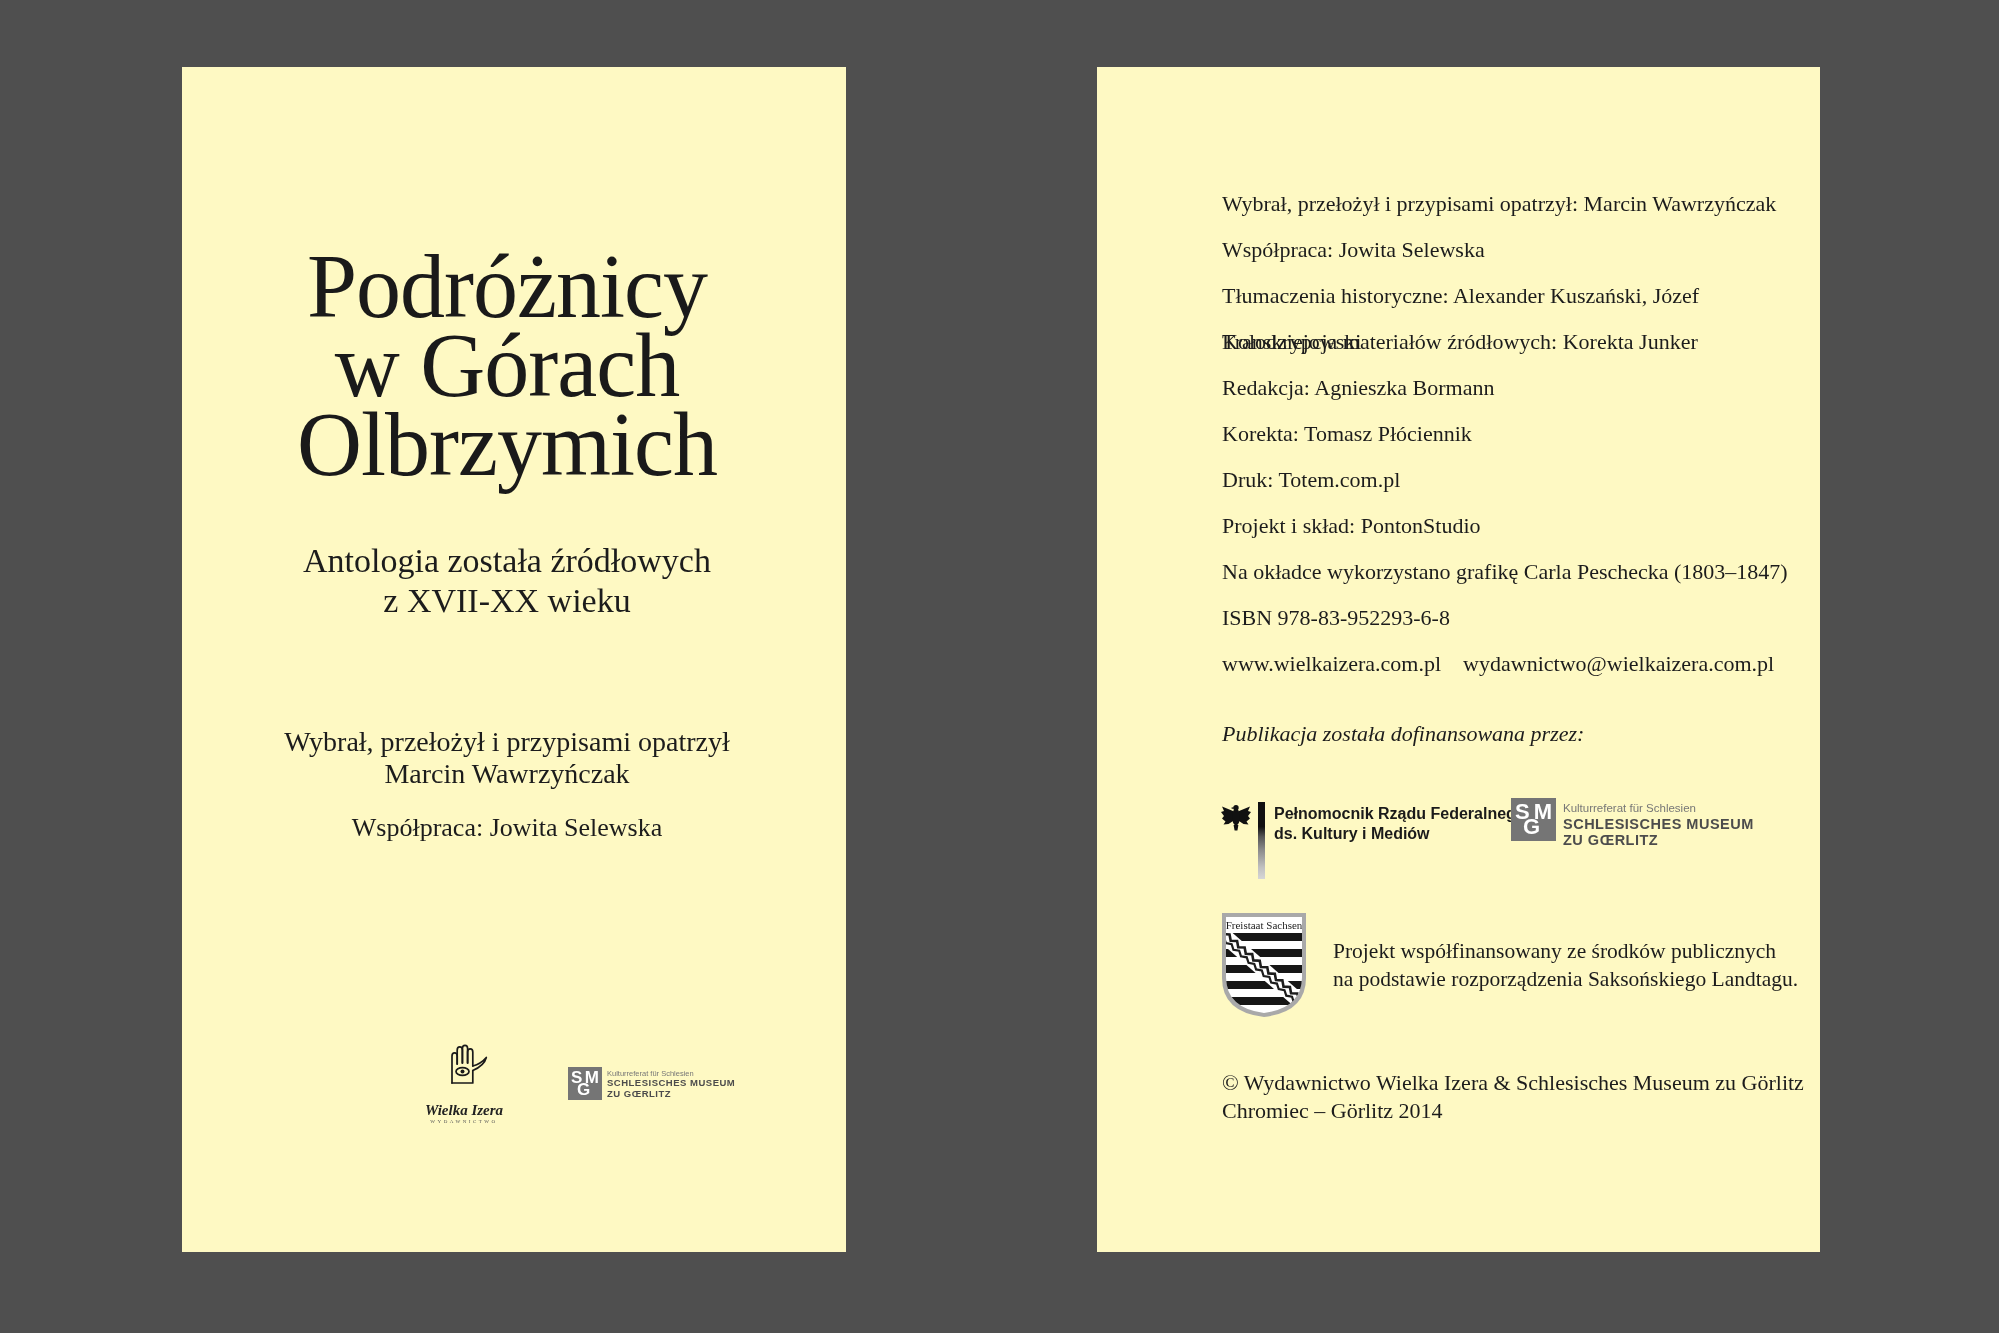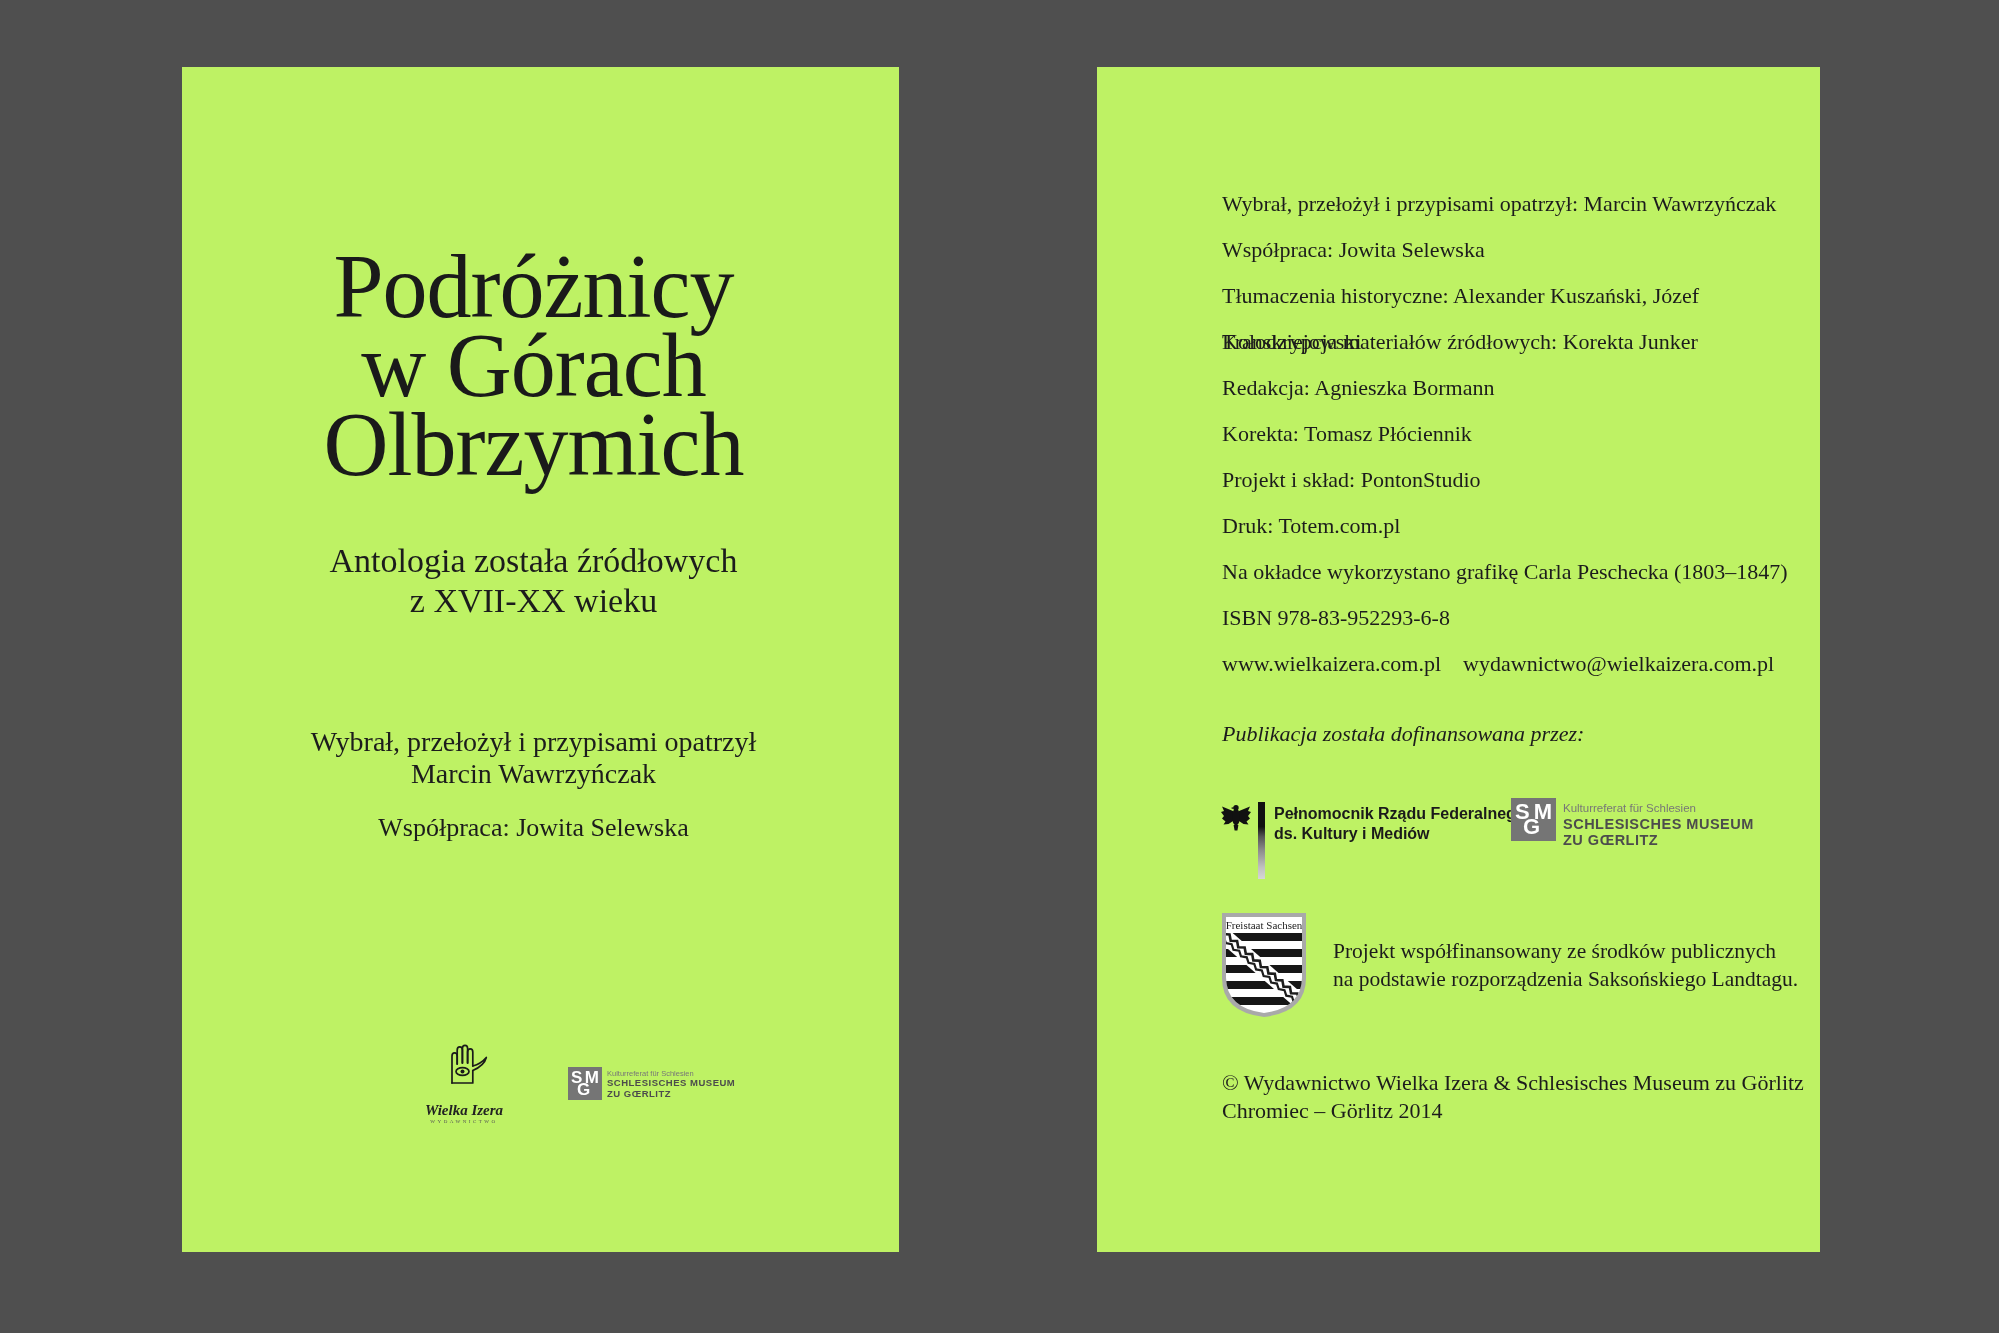--- a/index.html
+++ b/index.html
@@ -5,23 +5,23 @@
   html,body{margin:0;padding:0;}
   body{
     width:1999px;height:1333px;
     background:#4f4f4f;
     position:relative;
     font-family:"Liberation Serif", serif;
     color:#1c1c1c;
     overflow:hidden;
   }
   .page{
-    position:absolute;top:67px;height:1185px;background:#bef264;
+    position:absolute;top:67px;height:1185px;background:#fef9c3;
   }
-  .page-left{left:182px;width:717px;}
+  .page-left{left:182px;width:664px;}
   .page-right{left:1097px;width:723px;}
 
   
   .tp-center{position:absolute;left:0;width:100%;box-sizing:border-box;padding-right:14px;text-align:center;}
   .tp-title{top:180px;font-size:90px;line-height:79px;letter-spacing:-1px;color:#1a1a1a;}
   .tp-subtitle{top:474px;font-size:34px;line-height:40px;}
   .tp-editor{top:659px;font-size:28px;line-height:32px;}
   .tp-collab{top:746px;font-size:26px;line-height:30px;}
 
   .wi-logo{position:absolute;left:240px;top:973px;width:84px;text-align:center;}
@@ -127,22 +127,22 @@
 
 <div class="page page-right">
 
   <div class="credits">
     <div class="cr-line">Wybrał, przełożył i przypisami opatrzył: Marcin Wawrzyńczak</div>
     <div class="cr-line">Współpraca: Jowita Selewska</div>
     <div class="cr-line">Tłumaczenia historyczne: Alexander Kuszański, Józef Kołodziejowski</div>
     <div class="cr-line">Transkrypcja materiałów źródłowych: Korekta Junker</div>
     <div class="cr-line">Redakcja: Agnieszka Bormann</div>
     <div class="cr-line">Korekta: Tomasz Płóciennik</div>
+    <div class="cr-line">Druk: Totem.com.pl</div>
     <div class="cr-line">Projekt i skład: PontonStudio</div>
-    <div class="cr-line">Druk: Totem.com.pl</div>
     <div class="cr-line">Na okładce wykorzystano grafikę Carla Peschecka (1803–1847)</div>
     <div class="cr-line">ISBN 978-83-952293-6-8</div>
     <div class="cr-line">www.wielkaizera.com.pl    wydawnictwo@wielkaizera.com.pl</div>
   </div>
 
   <div class="funding-intro">Publikacja została dofinansowana przez:</div>
 
   <div class="funder-federal">
     <svg class="fed-eagle" width="32" height="30" viewBox="0 0 32 30">
       <g fill="#111111">

